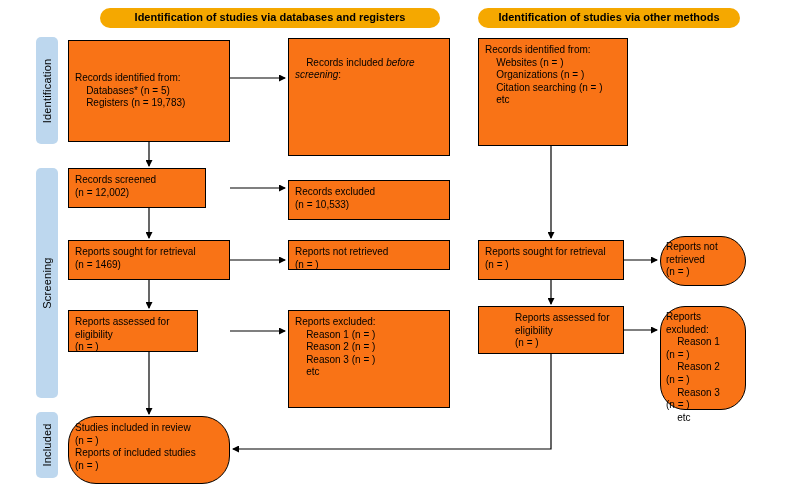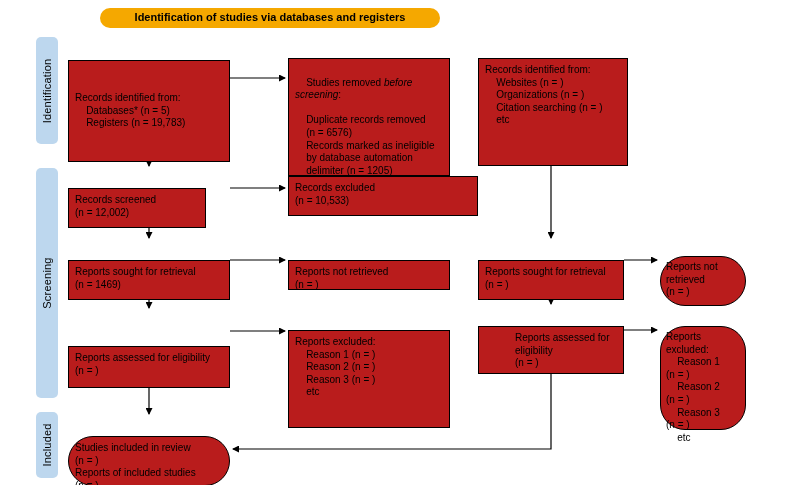--- a/index.html
+++ b/index.html
@@ -33,27 +33,26 @@
     justify-content: center;
   }
   .side span {
     transform: rotate(-90deg);
     white-space: nowrap;
     font-size: 11px;
     letter-spacing: 0.2px;
   }
   .box {
     position: absolute;
-    background: #b91c1c;
+    background: #f97316;
     border: 1px solid #000;
     font-size: 10px;
     line-height: 1.26;
     padding: 5px 6px;
     white-space: pre-wrap;
-    margin-top: 20px;
   }
   .box.narrow { padding: 4px 20px 4px 5px; border-radius: 25px; }
   .box.vcenter { display: flex; align-items: center; }
   .arrows {
     position: absolute;
     left: 0; top: 0;
     pointer-events: none;
   }
 </style>
 </head>
@@ -76,79 +75,75 @@
     <path d="M230 331 H285" stroke="#000" stroke-width="1.2" fill="none" marker-end="url(#ah)"></path>
     <path d="M149 352 V414" stroke="#000" stroke-width="1.2" fill="none" marker-end="url(#ah)"></path>
     <path d="M551 146 V238" stroke="#000" stroke-width="1.2" fill="none" marker-end="url(#ah)"></path>
     <path d="M624 260 H657" stroke="#000" stroke-width="1.2" fill="none" marker-end="url(#ah)"></path>
     <path d="M551 280 V304" stroke="#000" stroke-width="1.2" fill="none" marker-end="url(#ah)"></path>
     <path d="M624 330 H657" stroke="#000" stroke-width="1.2" fill="none" marker-end="url(#ah)"></path>
     <path d="M551 354 V449 H233" stroke="#000" stroke-width="1.2" fill="none" marker-end="url(#ah)"></path>
   </svg>
 
   <div class="banner" style="left:100px; top:8px; width:340px; height:20px;">Identification of studies via databases and registers</div>
+  <div class="banner" style="left:478px; top:8px; width:262px; height:20px;">Identification of studies via other methods</div>
 
   <div class="side" style="left:36px; top:37px; width:22px; height:107px;">
     <span>Identification</span>
   </div>
   <div class="side" style="left:36px; top:168px; width:22px; height:230px;">
     <span>Screening</span>
   </div>
   <div class="side" style="left:36px; top:412px; width:22px; height:66px;">
     <span>Included</span>
   </div>
 
   <div class="box vcenter" style="left:68px; top:40px; width:162px; height:102px;">Records identified from:
     Databases* (n = 5)
     Registers (n = 19,783)</div>
 
   <div class="box" style="left:288px; top:38px; width:162px; height:118px;">
-    <span><span>Studies removed </span><i>before screening</i><span>:</span></span>
-    <div>    Duplicate records removed
-    (n = 6576)
-    Records marked as ineligible
-    by database automation
-    delimiter (n = 1205)</div>
+    <span><span>Records included </span><i>before screening</i><span>:</span></span>
   </div>
 
   <div class="box" style="left:478px; top:38px; width:150px; height:108px;">Records identified from:
     Websites (n = )
     Organizations (n = )
     Citation searching (n = )
     etc</div>
 
   <div class="box" style="left:68px; top:168px; width:138px; height:40px;">Records screened
 (n = 12,002)</div>
-  <div class="box" style="left:288px; top:156px; width:190px; height:40px;">Records excluded
+  <div class="box" style="left:288px; top:180px; width:162px; height:40px;">Records excluded
 (n = 10,533)</div>
 
   <div class="box" style="left:68px; top:240px; width:162px; height:40px;">Reports sought for retrieval
 (n = 1469)</div>
   <div class="box" style="left:288px; top:240px; width:162px; height:30px;">Reports not retrieved
 (n = )</div>
   <div class="box" style="left:478px; top:240px; width:146px; height:40px;">Reports sought for retrieval
 (n = )</div>
   <div class="box narrow" style="left:660px; top:236px; width:86px; height:50px;">Reports not
 retrieved
 (n = )</div>
 
-  <div class="box" style="left:68px; top:326px; width:162px; height:42px;">Reports assessed for eligibility
+  <div class="box" style="left:68px; top:310px; width:130px; height:42px;">Reports assessed for eligibility
 (n = )</div>
   <div class="box" style="left:288px; top:310px; width:162px; height:98px;">Reports excluded:
     Reason 1 (n = )
     Reason 2 (n = )
     Reason 3 (n = )
     etc</div>
   <div class="box" style="left:478px; top:306px; width:146px; height:48px;padding-left:36px;">Reports assessed for
 eligibility
 (n = )</div>
   <div class="box narrow" style="left:660px; top:306px; width:86px; height:104px;">Reports excluded:
     Reason 1 (n = )
     Reason 2 (n = )
     Reason 3 (n = )
     etc</div>
 
-  <div class="box" style="left:68px; top:416px; width:162px; height:50px;border-radius:28px;">Studies included in review
+  <div class="box" style="left:68px; top:416px; width:162px; height:68px;border-radius:28px;">Studies included in review
 (n = )
 Reports of included studies
 (n = )</div>
 
 </div>
 
 </body></html>

